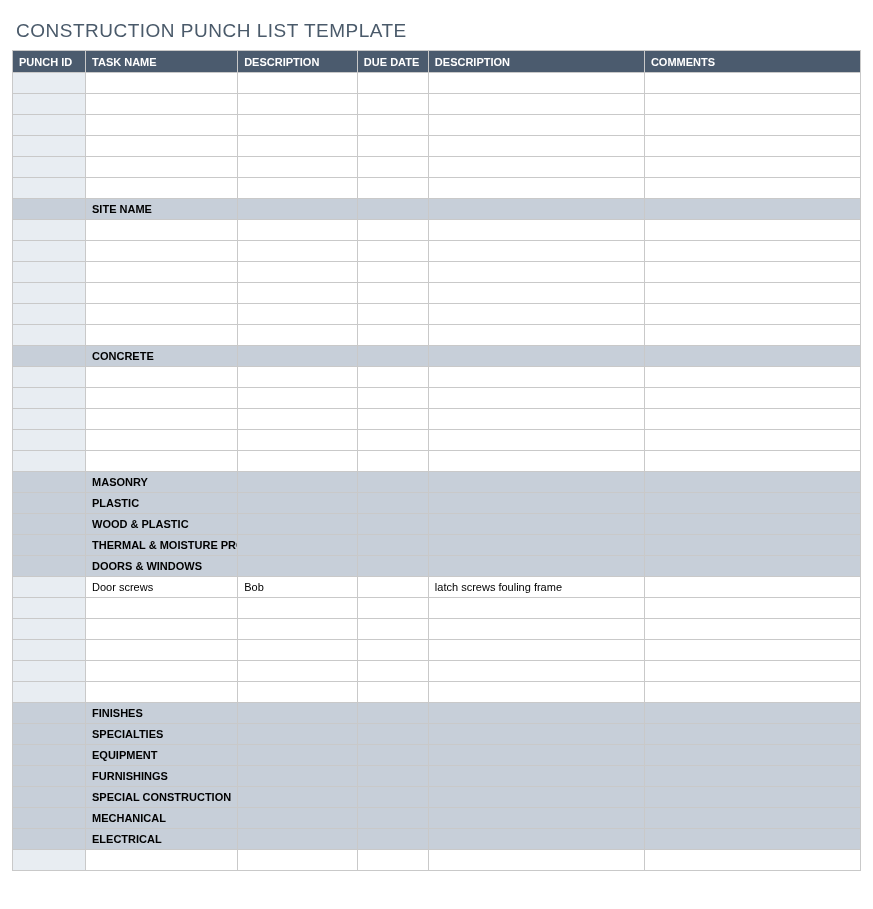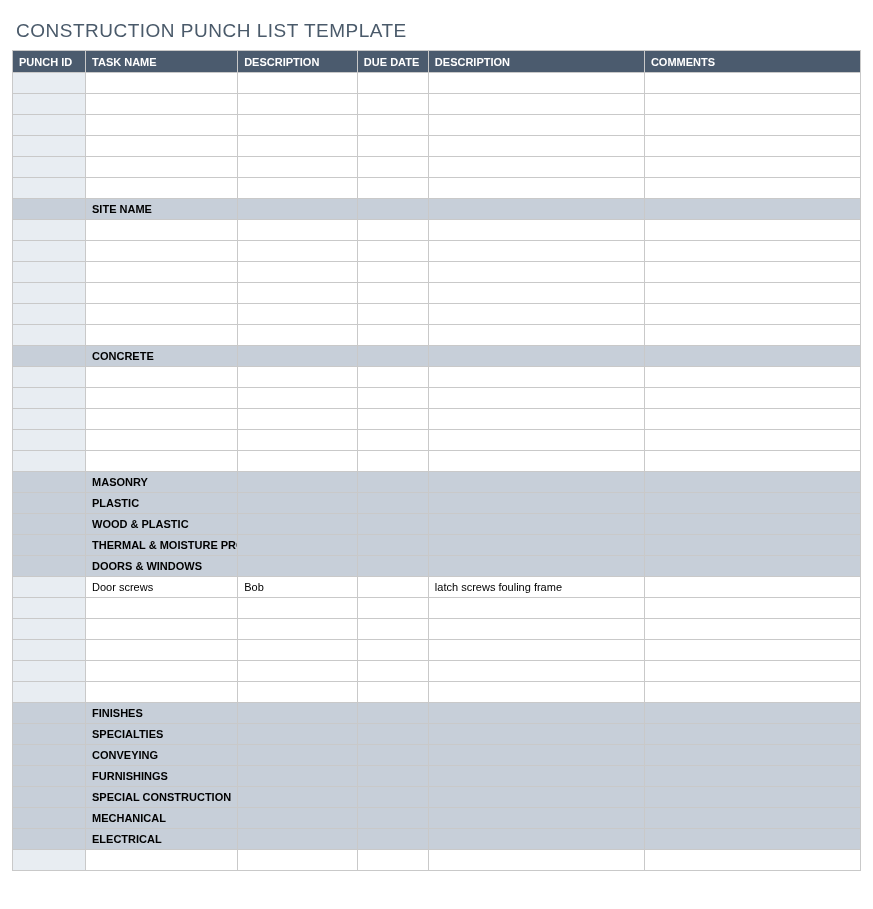--- a/index.html
+++ b/index.html
@@ -326,21 +326,21 @@
       <tr class="section">
         <td class="idcell"></td>
         <td>SPECIALTIES</td>
         <td></td>
         <td></td>
         <td></td>
         <td></td>
       </tr>
       <tr class="section">
         <td class="idcell"></td>
-        <td>CONVEYING</td>
+        <td>EQUIPMENT</td>
         <td></td>
         <td></td>
         <td></td>
         <td></td>
       </tr>
       <tr class="section">
         <td class="idcell"></td>
         <td>FURNISHINGS</td>
         <td></td>
         <td></td>

